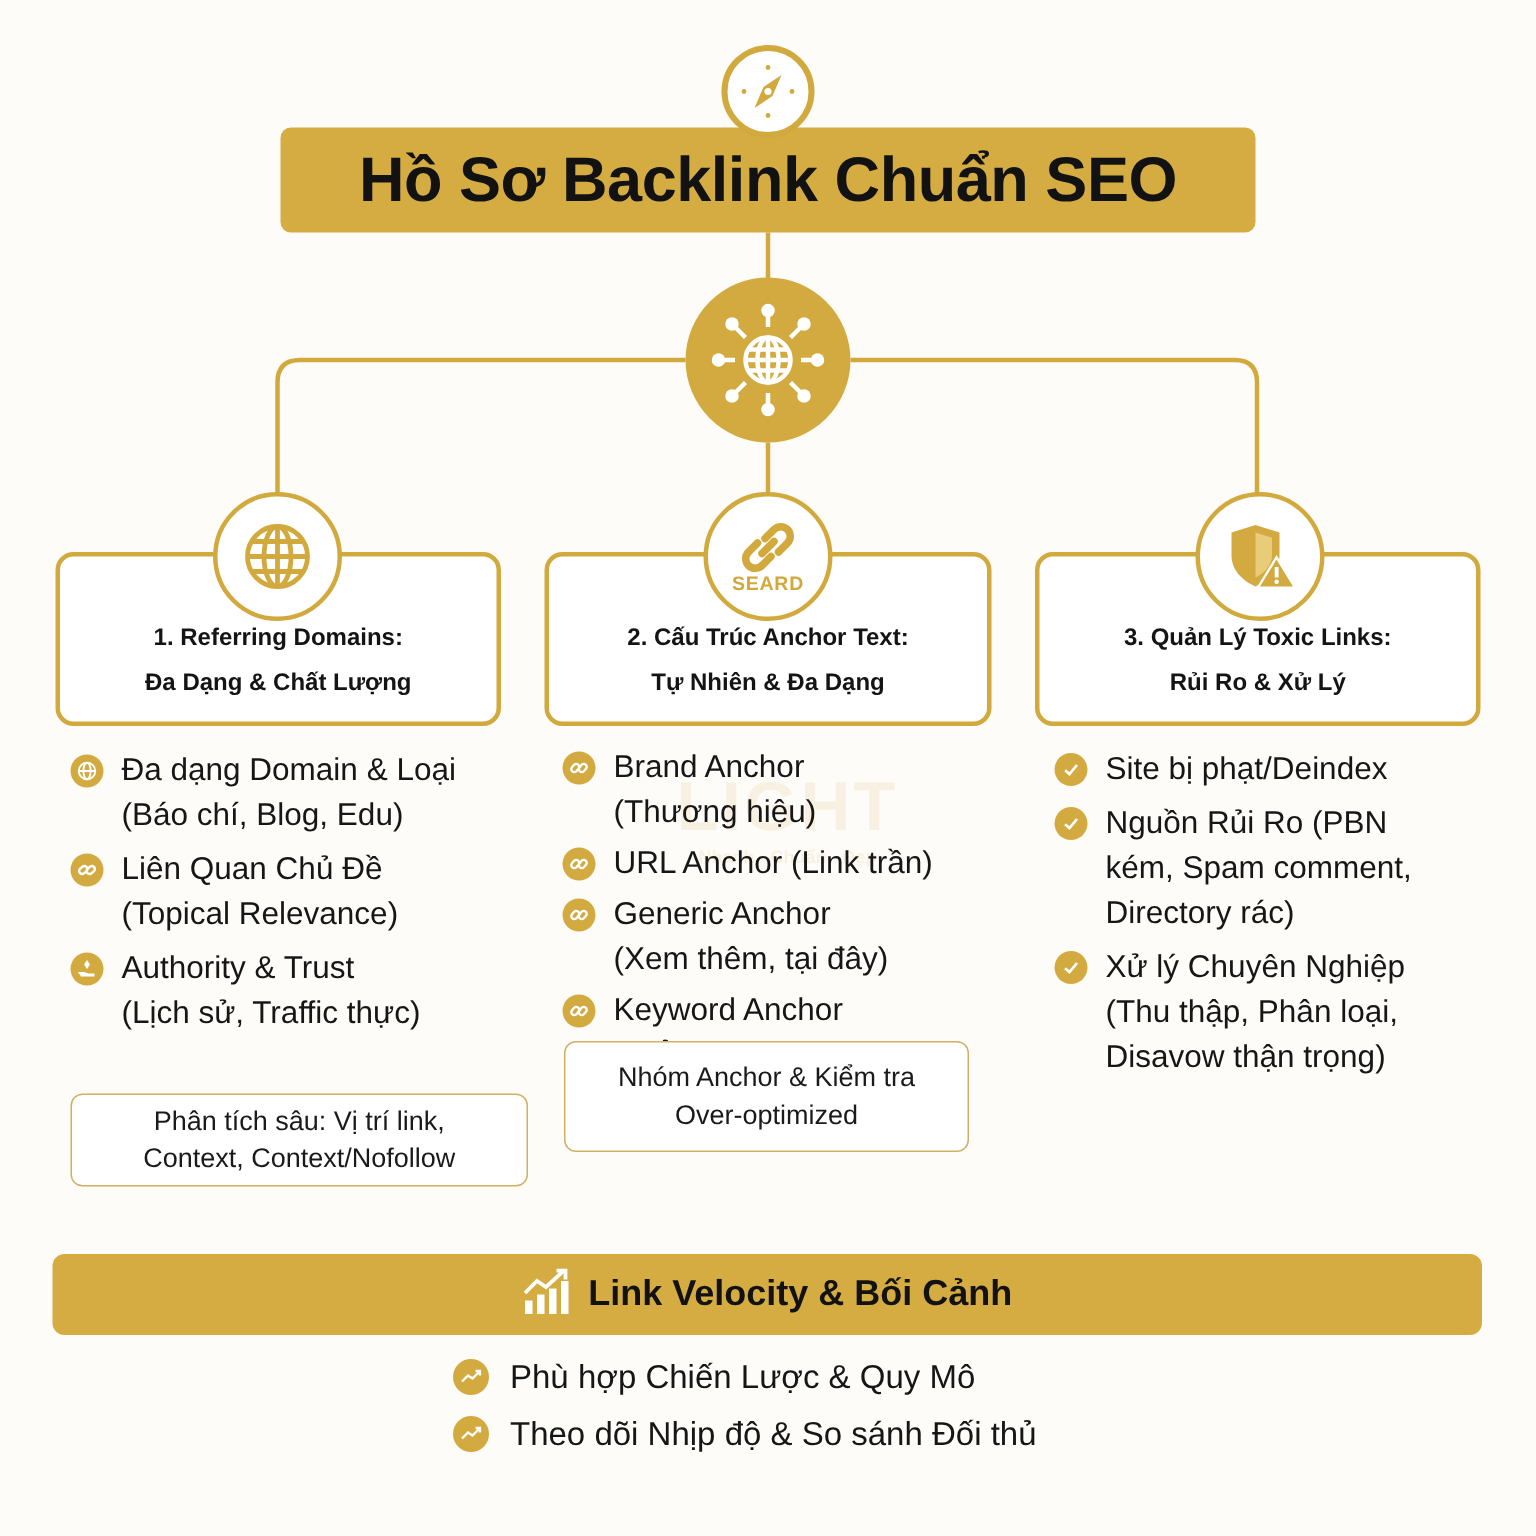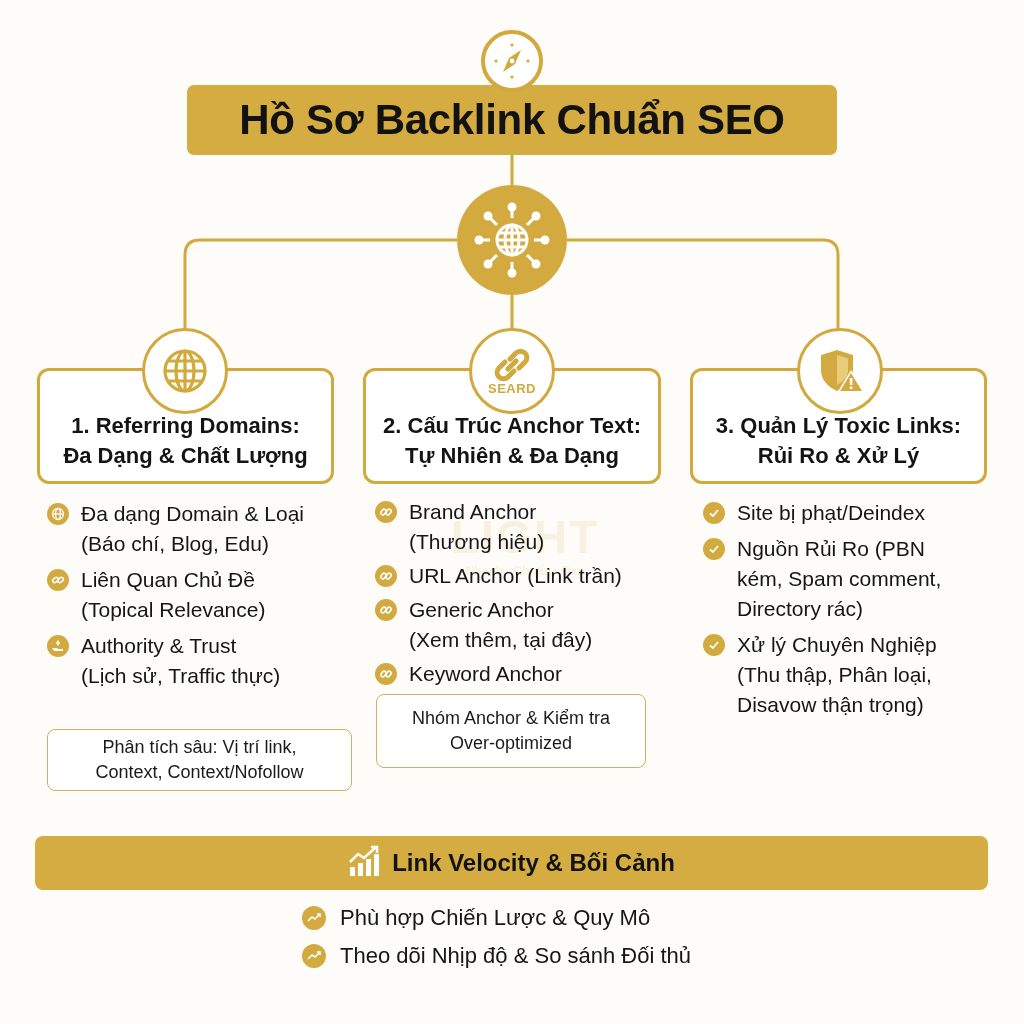--- a/index.html
+++ b/index.html
@@ -23,21 +23,21 @@
     position: absolute; left: 457px; top: 185px; width: 110px; height: 110px;
     border-radius: 50%; background: #d3aa40;
     display: flex; align-items: center; justify-content: center; z-index: 2;
   }
 
   .card {
     position: absolute; top: 368px; height: 116px;
     border: 3px solid #d1a93c; border-radius: 12px; background: #fff;
     display: flex; align-items: flex-end; justify-content: center; padding-bottom: 10px;
   }
-  .card h2 { font-size: 22px; font-weight: 700; text-align: center; line-height: 30px; color: #141414; }
+  .card h2 { font-size: 16px; font-weight: 700; text-align: center; line-height: 30px; color: #141414; }
   .card-1 { left: 37px; width: 297px; }
   .card-2 { left: 363px; width: 298px; }
   .card-3 { left: 690px; width: 297px; }
 
   .card-icon {
     position: absolute; width: 86px; height: 86px; border-radius: 50%;
     background: #fff; border: 3px solid #d1a93c; top: 328px;
     display: flex; align-items: center; justify-content: center; z-index: 3; flex-direction: column;
   }
   .ci-1 { left: 142px; }

